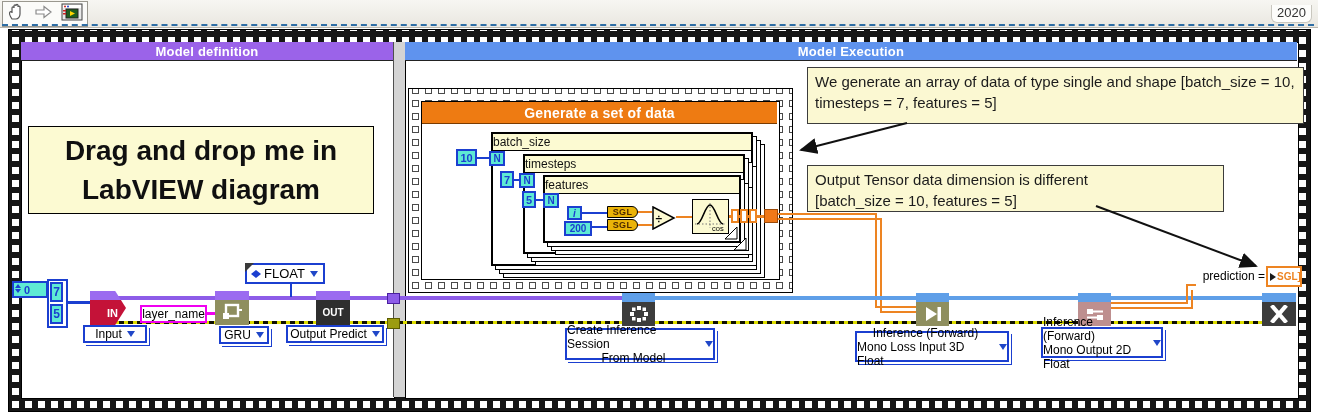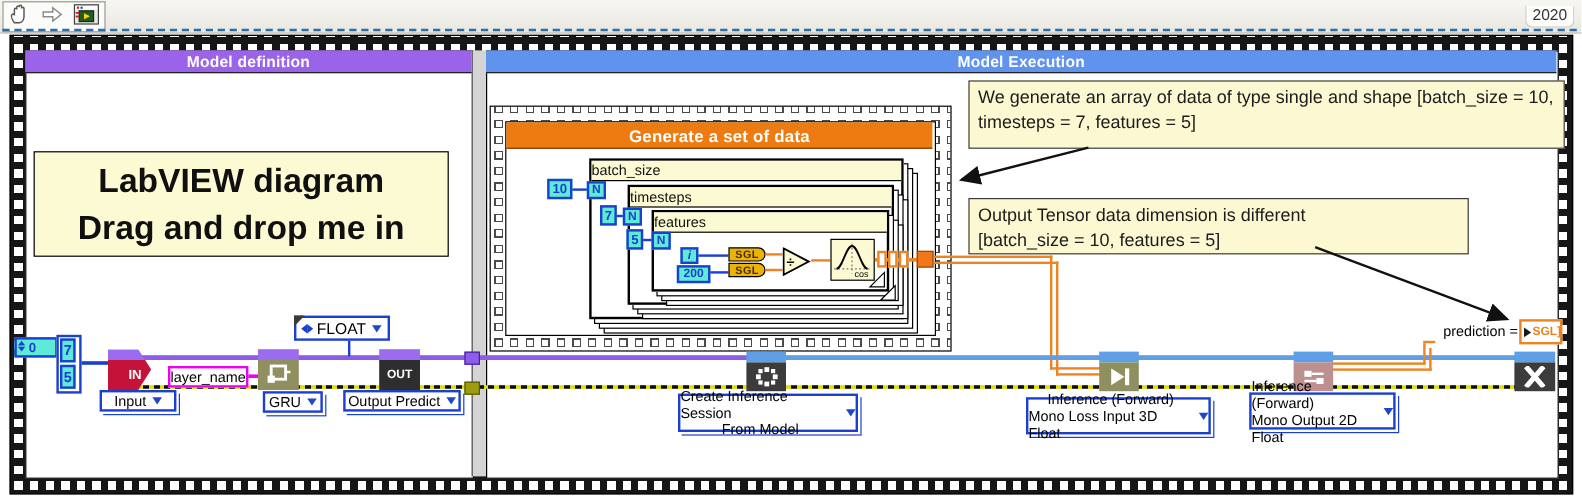--- a/index.html
+++ b/index.html
@@ -109,22 +109,22 @@
   <div class="abs frame" style="left:405px;top:42px;width:892px;height:355px;"></div>
 
   <div class="abs frame-header" style="left:405px;top:42px;width:892px;height:18px;background:#5f93ee;">
     <span>Model Execution</span>
   </div>
   <div class="abs frame-header" style="left:21px;top:42px;width:372px;height:18px;background:#9b63e9;">
     <span>Model definition</span>
   </div>
 
   <div class="abs cream dragbox" style="left:28px;top:126px;width:344px;height:82px;">
+    <div>Drag and drop me in</div>
     <div>LabVIEW diagram</div>
-    <div>Drag and drop me in</div>
   </div>
 
   <div class="abs film-light" style="left:408px;top:88px;width:383px;height:203px;"></div>
   <div class="abs" style="left:421px;top:101px;width:357px;height:177px;background:#fff;border:1px solid #000;"></div>
   <div class="abs frame-header" style="left:422px;top:102px;width:355px;height:21px;background:#ee7b12;font-size:14px;border-bottom:1px solid #7a3c00;">
     <span>Generate a set of data</span>
   </div>
 
   <div class="abs loop" style="left:491px;top:132px;width:258px;height:130px;">
     <div class="loop-label">batch_size</div>

